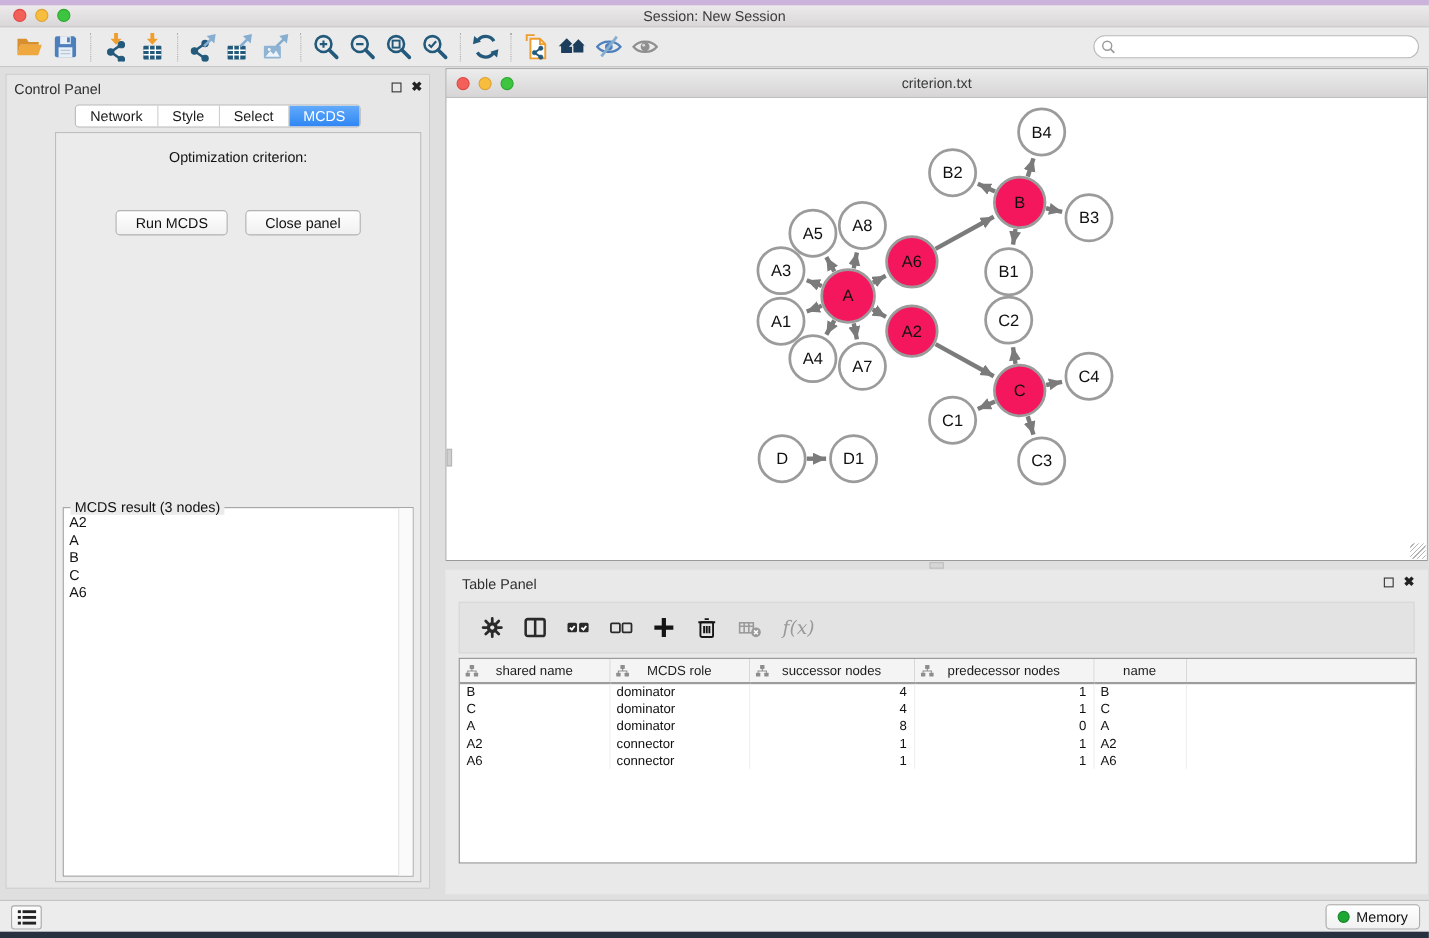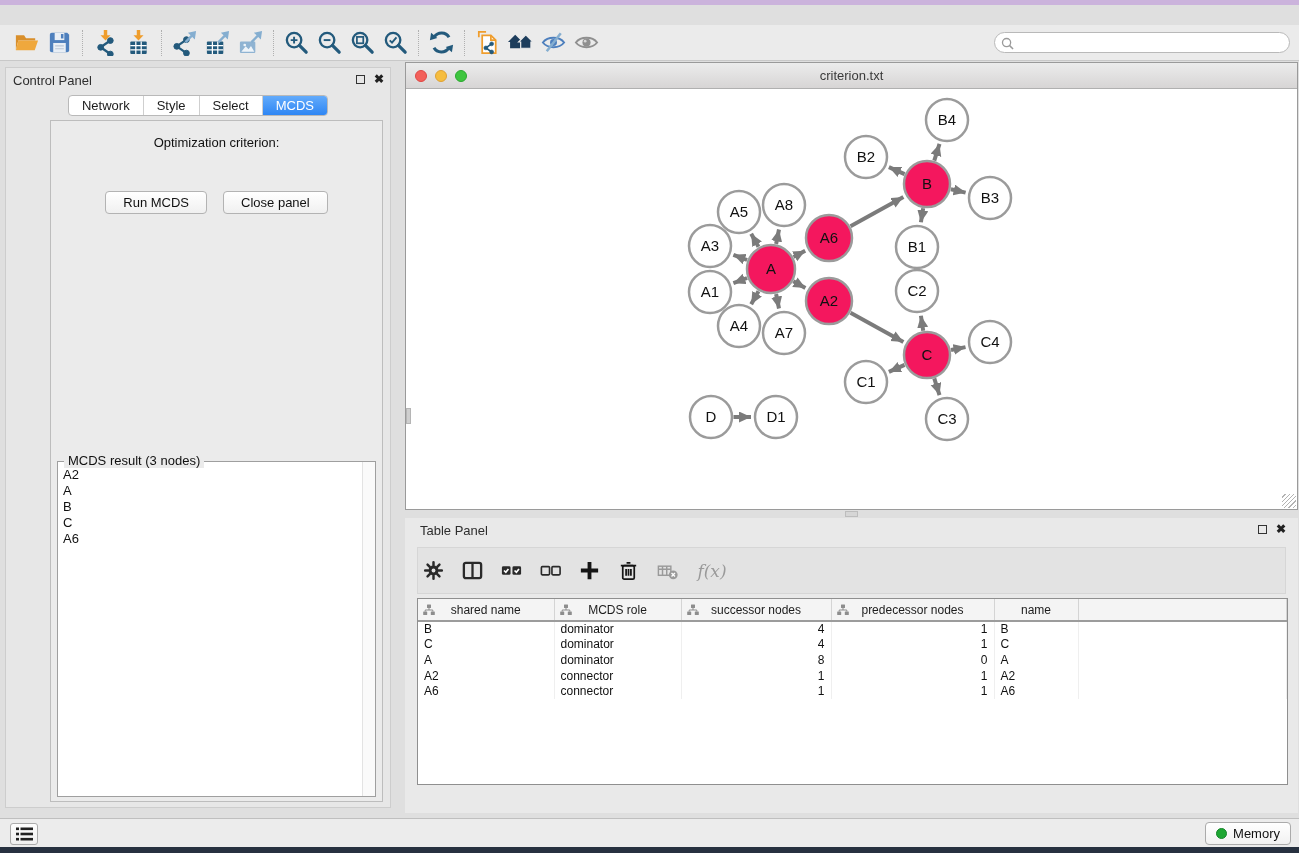--- a/index.html
+++ b/index.html
@@ -73,21 +73,21 @@
   .net-title { text-align:center; font-size:13px; color:#3a3a3a; line-height:25px; }
   .net-canvas { position:absolute; left:0; top:26px; right:0; bottom:0; background:#fff; overflow:hidden; }
   .v-splitter-handle { position:absolute; left:0px; top:345px; width:5px; height:16px; background:#cfcfcf; border:1px solid #b5b5b5; }
   .resize-grip { position:absolute; right:1px; bottom:1px; width:14px; height:14px;
     background:repeating-linear-gradient(135deg, transparent 0 2px, #b3b3b3 2px 3px); }
   .h-splitter-handle { position:absolute; left:845px; top:511px; width:13px; height:6px; background:#d6d6d6; border:1px solid #bdbdbd; }
 
   
   .table-panel { position:absolute; left:405px; top:518px; width:893px; height:295px; background:#e9e9e9; }
   .tp-toolbar { position:absolute; left:12px; right:12px; top:29px; height:47px; background:#e3e3e3;
-    border:1px solid #d6d6d6; display:flex; align-items:center; gap:9px; }
+    border:1px solid #d6d6d6; display:flex; align-items:center; gap:9px; padding-left:14px; }
   .tp-btn { width:30px; height:30px; display:flex; align-items:center; justify-content:center; }
   .fx { font-family:"DejaVu Serif", serif; font-style:italic; font-size:17px; color:#9a9a9a; }
 
   .tp-table-wrap { position:absolute; left:12px; right:10px; top:80px; height:187px; background:#fff;
     border:1px solid #8f8f8f; overflow:hidden; }
   table.data { border-collapse:collapse; table-layout:fixed; width:100%; }
   table.data th { height:22px; background:#f4f4f4; border-bottom:2px solid #9c9c9c; border-right:1px solid #d4d4d4;
     font-size:12px; font-weight:normal; color:#1c1c1c; position:relative; text-align:center; }
   table.data th .th-ico { position:absolute; left:5px; top:5px; }
   table.data td { height:15.6px; font-size:12px; color:#111; border-right:1px solid #efefef; padding:0 6px; white-space:nowrap; }
@@ -104,20 +104,28 @@
   .mem-dot { width:11px; height:11px; border-radius:50%; background:#1ea733; border:1px solid #15862a; }
   .bottom-strip { position:absolute; left:0; top:847px; width:100%; height:6px; background:#273140; }
 </style>
 </head>
 <body>
 
 <div class="app">
 
   <div class="menubar-strip"></div>
 
+  <div class="titlebar">
+    <div class="traffic">
+      <span class="tl red"></span>
+      <span class="tl yellow"></span>
+      <span class="tl green"></span>
+    </div>
+    <div class="win-title">Session: New Session</div>
+  </div>
 
   <div class="toolbar">
     <div class="tb-groups" id="toolbar-groups">
         <div class="tb-btn">
           <svg viewBox="0 0 28 28" width="27" height="27">
             <path d="M3 22 V6.5 h8.5 l2 3 H23 v2.5 H5.5 z" fill="#d98f2b"></path>
             <path d="M5.5 12 H26 l-3.5 10 H3 z" fill="#efa83d"></path>
           </svg>
         </div>
         <div class="tb-btn">

